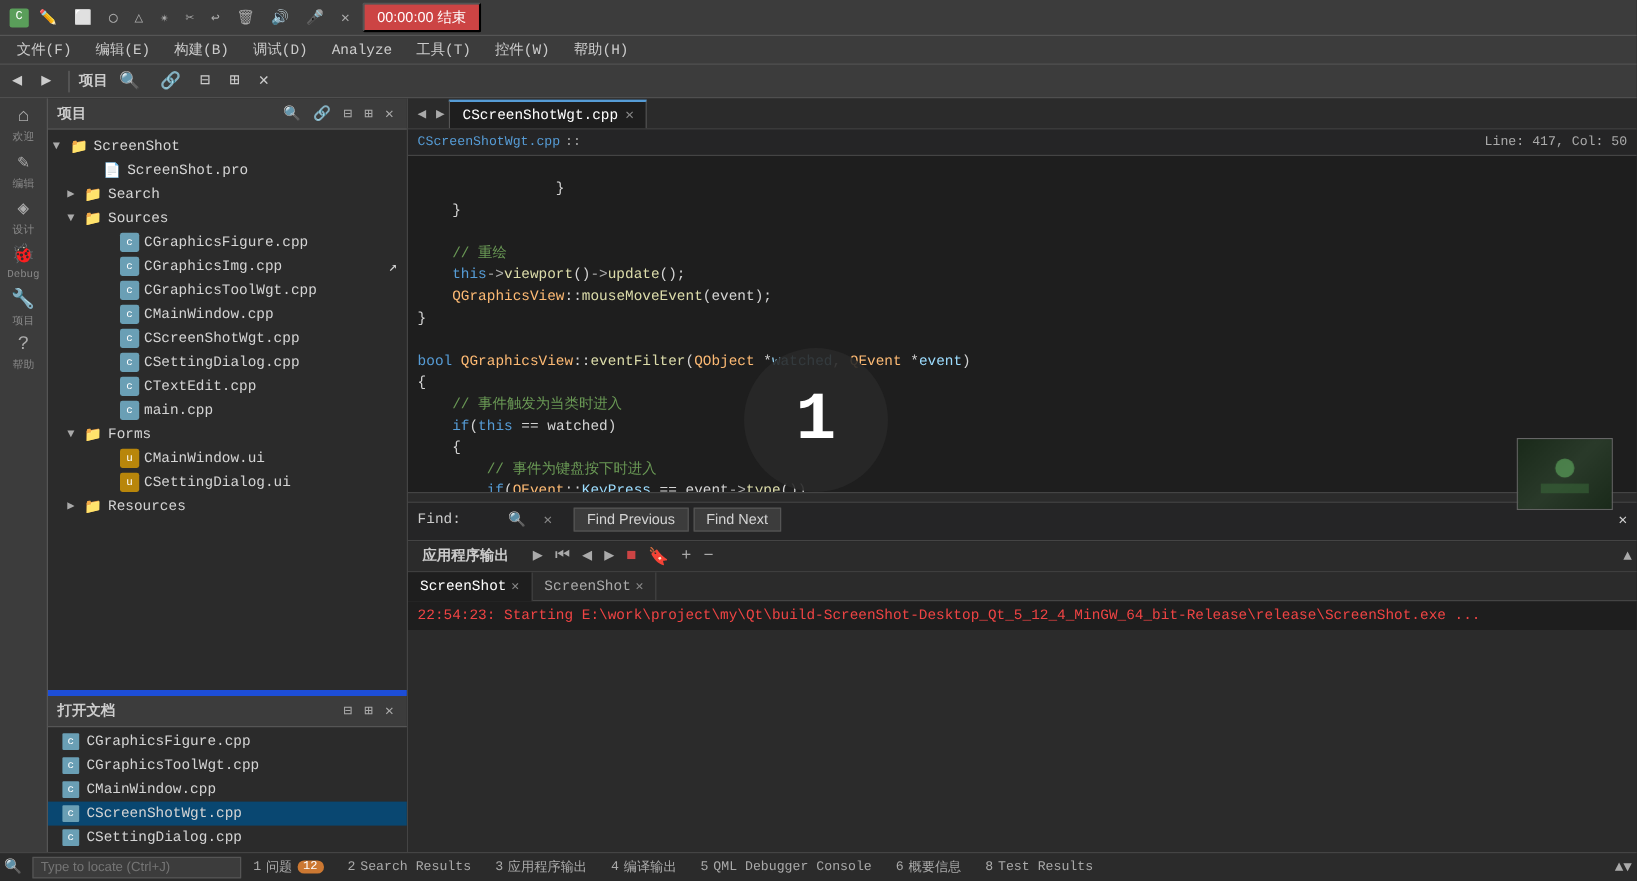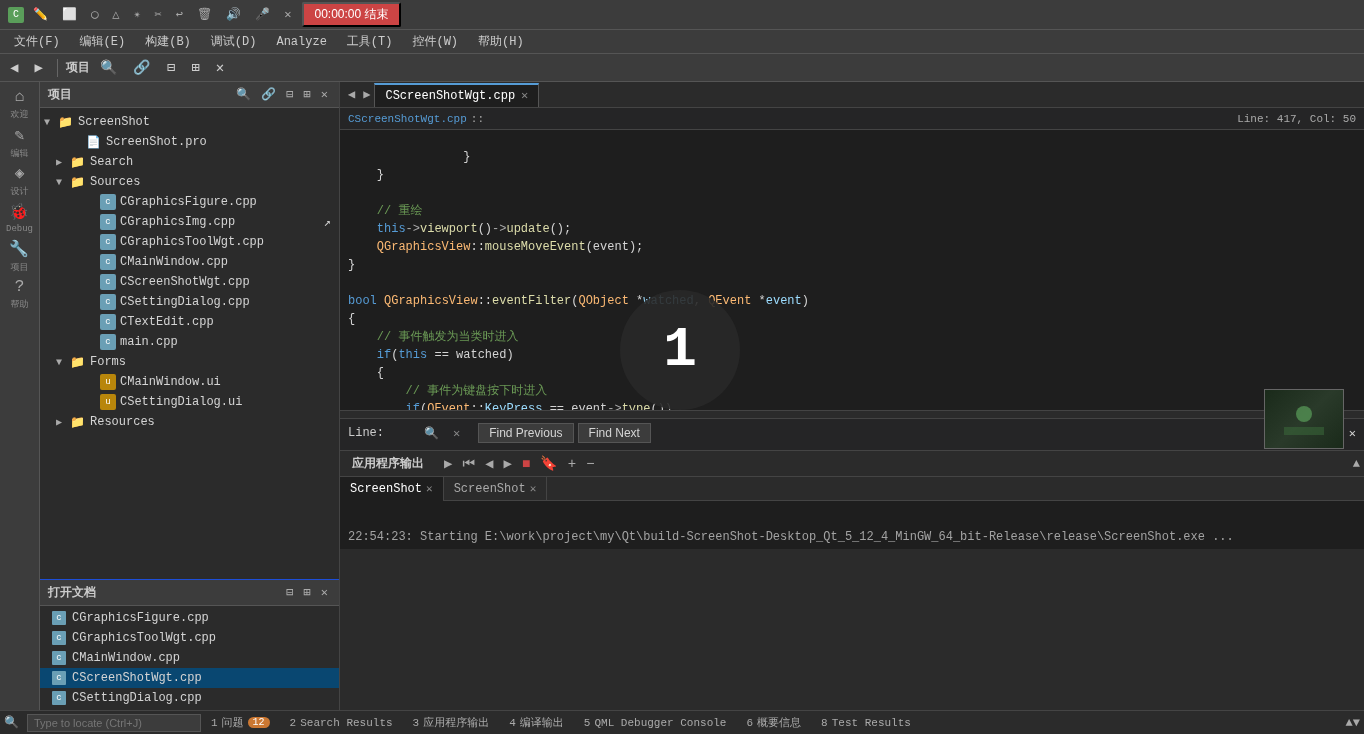--- a/index.html
+++ b/index.html
@@ -41,21 +41,21 @@
     .tree { flex: 1; overflow-y: auto; padding: 4px 0; }
     .tree-item { display: flex; align-items: center; padding: 2px 4px; cursor: pointer; white-space: nowrap; }
     .tree-arrow { width: 14px; color: #aaa; font-size: 10px; }
     .tree-icon { width: 16px; height: 16px; margin-right: 4px; display: flex; align-items: center; justify-content: center; font-size: 12px; }
     .tree-label { color: #d4d4d4; font-size: 12px; }
     .tree-indent-1 { padding-left: 16px; }
     .tree-indent-2 { padding-left: 32px; }
     .tree-indent-4 { padding-left: 60px; }
 
     
-    .open-docs-panel { background: #2b2b2b; border-top: 1px solid #1d4ed8; }
+    .open-docs-panel { background: #2b2b2b; border-top: 5px solid #1d4ed8; }
     .open-docs-header { display: flex; align-items: center; justify-content: space-between; background: #3c3c3c; padding: 4px 8px; border-bottom: 1px solid #555; }
     .open-docs-list { padding: 2px 0; }
     .open-docs-item { display: flex; align-items: center; padding: 3px 12px; cursor: pointer; color: #d4d4d4; font-size: 12px; }
     .open-docs-item.selected { background: #094771; }
     .doc-icon { width: 14px; height: 14px; background: #6a9fb5; border-radius: 1px; margin-right: 6px; font-size: 9px; display: flex; align-items: center; justify-content: center; color: white; flex-shrink: 0; }
 
     
     .editor-area { flex: 1; display: flex; flex-direction: column; }
 
     
@@ -99,21 +99,21 @@
     
     .output-panel { background: #1e1e1e; border-top: 1px solid #444; }
     .output-header { display: flex; align-items: center; background: #2b2b2b; border-bottom: 1px solid #444; height: 26px; padding: 0 4px; gap: 4px; }
     .output-title { color: #ccc; font-size: 12px; padding: 2px 8px; font-weight: bold; }
     .output-toolbar { display: flex; gap: 2px; align-items: center; margin-left: 4px; }
     .output-btn { color: #aaa; cursor: pointer; padding: 1px 4px; font-size: 14px; }
     .output-tabs-bar { display: flex; align-items: center; background: #2b2b2b; border-bottom: 1px solid #444; height: 24px; }
     .output-tab { display: flex; align-items: center; padding: 2px 10px; color: #aaa; cursor: pointer; font-size: 12px; height: 24px; gap: 4px; border-right: 1px solid #444; }
     .output-tab.active { background: #1e1e1e; color: #fff; }
     .output-close { color: #888; font-size: 11px; cursor: pointer; }
-    .output-content { padding: 4px 8px; color: #a3a3a3; font-size: 12px; line-height: 16px; margin-top: 24px; }
+    .output-content { padding: 4px 8px; color: #ef4444; font-size: 12px; line-height: 16px; }
 
     
     .screenshot-mini { position: absolute; bottom: 100px; right: 20px; width: 80px; height: 60px; background: #3c3c3c; border: 1px solid #666; z-index: 5; }
     .screenshot-mini-inner { width: 100%; height: 100%; background: linear-gradient(135deg, #1a2a1a 0%, #2a3a2a 50%, #1a2a1a 100%); display: flex; align-items: center; justify-content: center; }
 
     
     .bottom-tabs { display: flex; align-items: center; background: #2b2b2b; border-top: 1px solid #444; height: 24px; padding: 0 4px; }
     .bottom-tab { padding: 2px 10px; color: #aaa; cursor: pointer; font-size: 11px; display: flex; align-items: center; gap: 4px; }
     .bottom-tab .badge { background: #cc7832; color: white; border-radius: 8px; padding: 0 5px; font-size: 10px; }
     .bottom-search { display: flex; align-items: center; background: #3c3c3c; border: 1px solid #555; height: 18px; padding: 0 6px; margin-left: 4px; }
@@ -365,21 +365,21 @@
 
                 ();
 
       </div>
     </div>
 
     <div style="height:8px;background:#2b2b2b;border-top:1px solid #444;"></div>
 
     <div class="find-bar">
       <div class="find-row">
-        <span class="find-label">Line:</span>
+        <span class="find-label">Find:</span>
         <span style="color:#aaa;margin-right:4px;">🔍</span>
         <span class="find-clear-btn">✕</span>
         <div class="find-actions">
           <button class="find-btn">Find Previous</button>
           <button class="find-btn">Find Next</button>
         </div>
         <span style="margin-left:auto;">✕</span>
       </div>
     </div>
 

